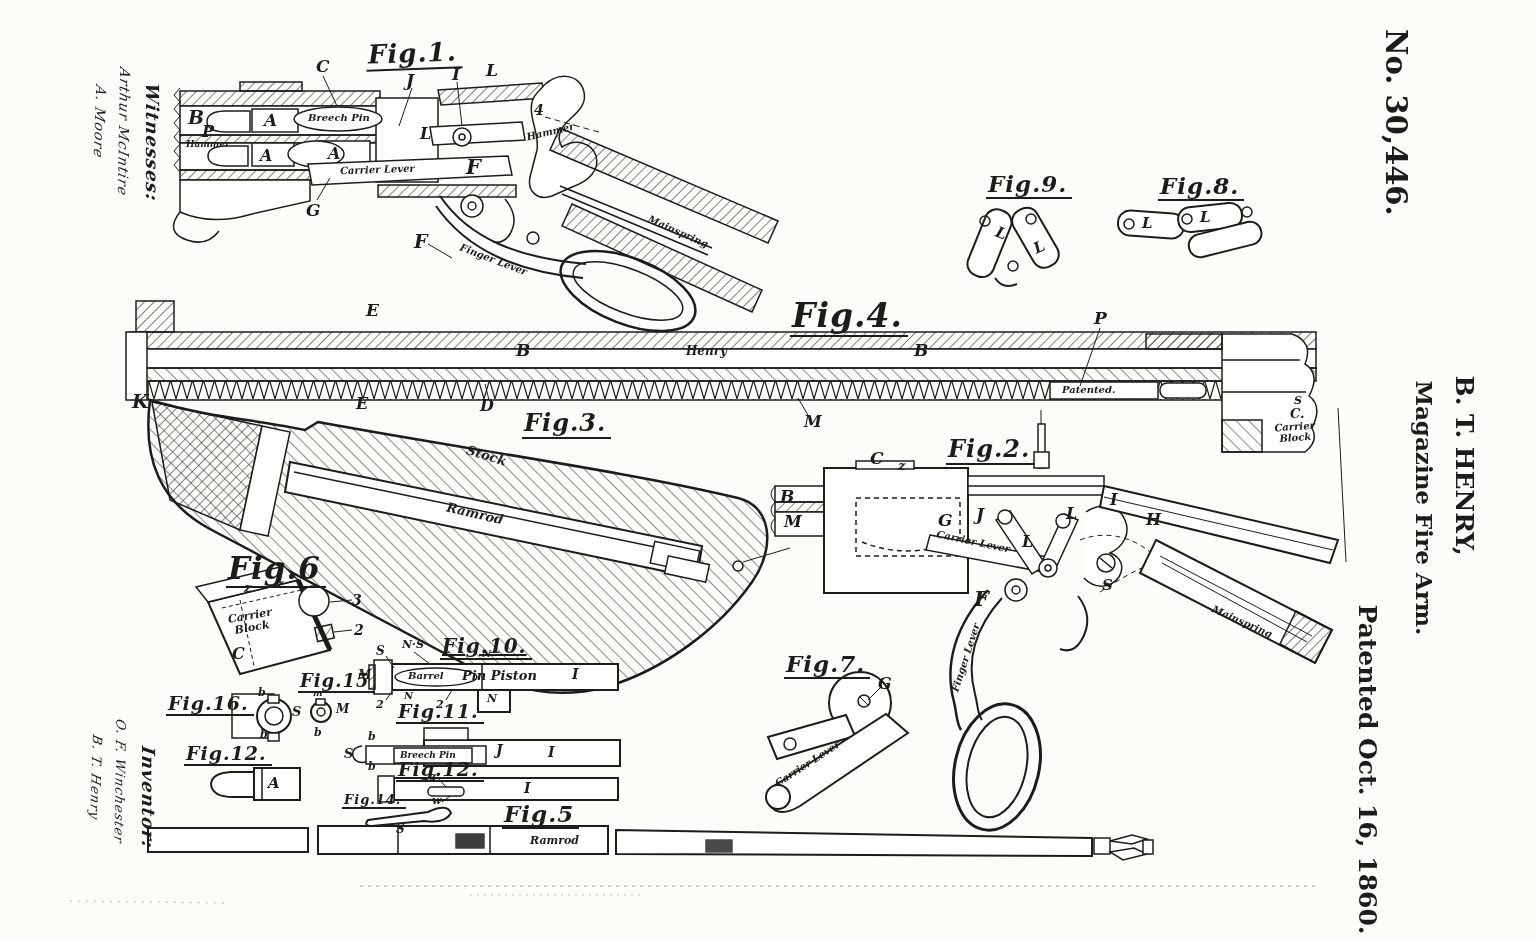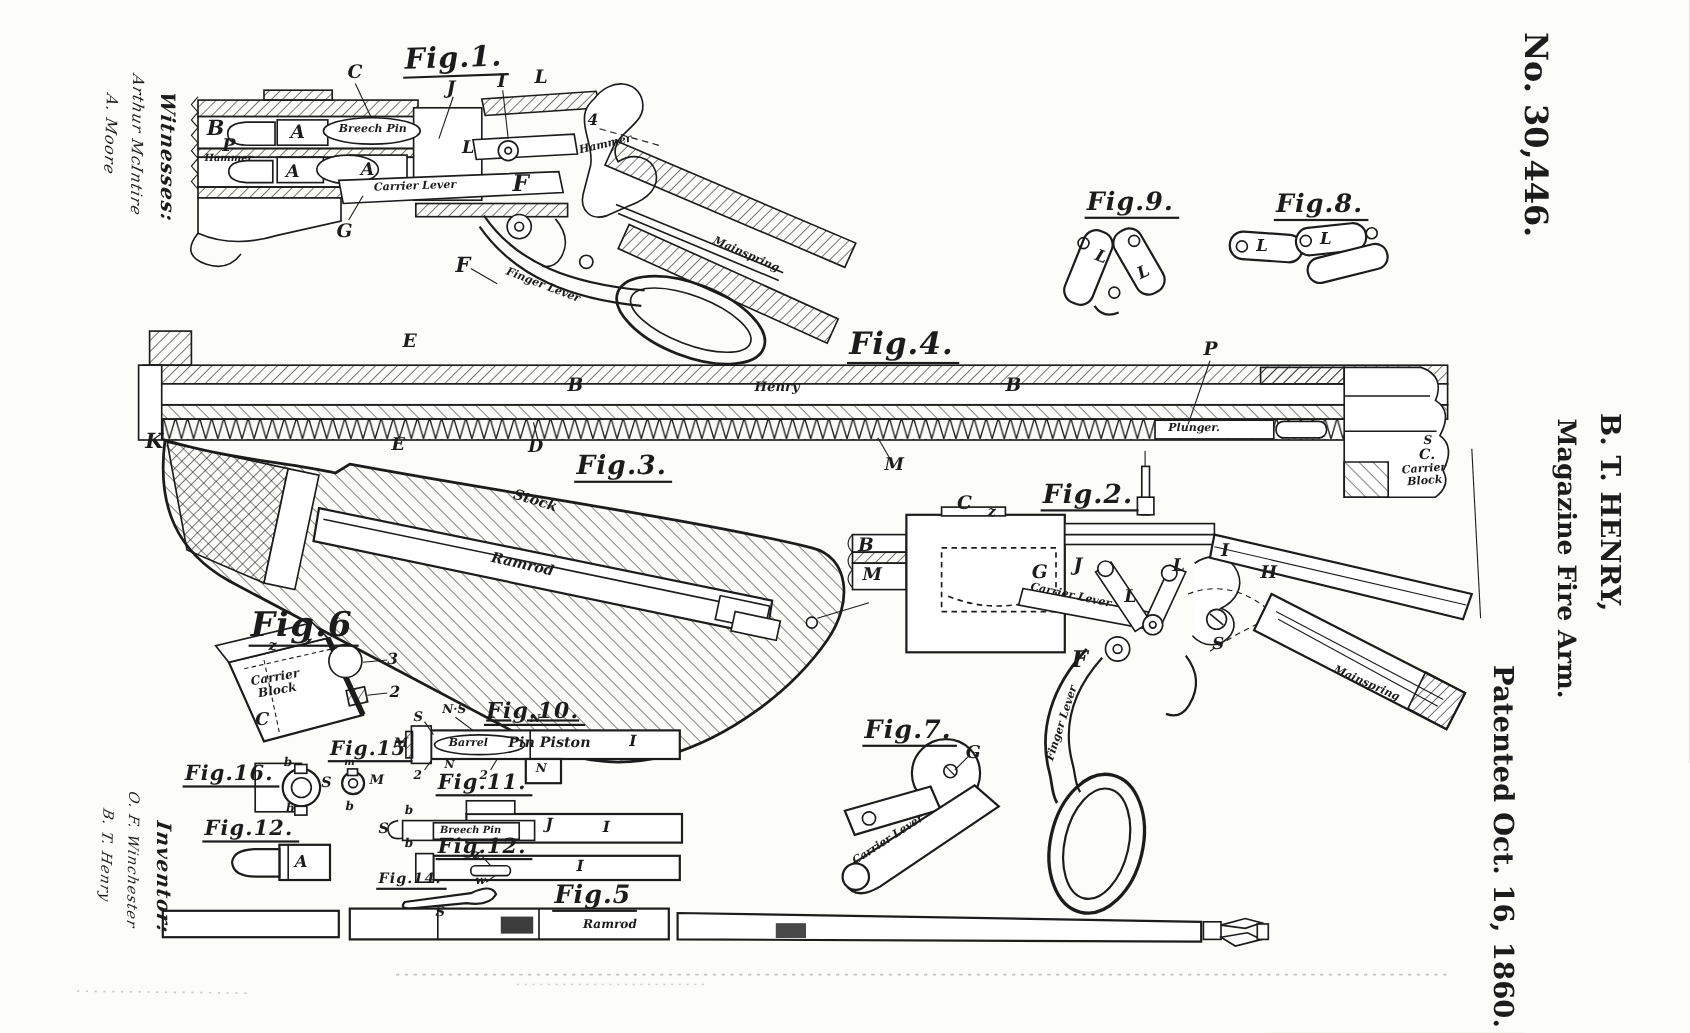--- a/index.html
+++ b/index.html
@@ -264,21 +264,21 @@
 <div class="hand" style="left:54px;top:124px;width:140px;font-size:14px;transform:rotate(91deg) skewX(-12deg);text-align:center;">Arthur McIntire</div>
 <div class="hand" style="left:45px;top:114px;width:110px;font-size:14px;transform:rotate(92deg) skewX(-12deg);text-align:center;">A. Moore</div>
 
 <div class="hand" style="left:83px;top:787px;width:130px;font-size:18px;font-weight:bold;transform:rotate(90deg) skewX(-8deg);text-align:center;">Inventor:</div>
 <div class="hand" style="left:45px;top:774px;width:150px;font-size:13px;transform:rotate(91deg) skewX(-12deg);text-align:center;">O. F. Winchester</div>
 <div class="hand" style="left:26px;top:770px;width:140px;font-size:13px;transform:rotate(92deg) skewX(-12deg);text-align:center;">B. T. Henry</div>
 
 <div class="ttl" style="left:366px;top:38px;font-size:26px;transform:rotate(-2deg);">Fig.1.</div>
 <div class="ttl" style="left:986px;top:170px;font-size:23px;">Fig.9.</div>
 <div class="ttl" style="left:1158px;top:172px;font-size:23px;">Fig.8.</div>
-<div class="ttl" style="left:770px;top:296px;font-size:28px;">Fig.4.</div>
+<div class="ttl" style="left:790px;top:296px;font-size:33px;">Fig.4.</div>
 <div class="ttl" style="left:522px;top:408px;font-size:24px;">Fig.3.</div>
 <div class="ttl" style="left:946px;top:434px;font-size:24px;text-align:right;">Fig.2.</div>
 <div class="ttl" style="left:226px;top:550px;font-size:31px;">Fig.6</div>
 <div class="ttl" style="left:298px;top:670px;font-size:18px;">Fig.15</div>
 <div class="ttl" style="left:166px;top:692px;font-size:19px;">Fig.16.</div>
 <div class="ttl" style="left:184px;top:742px;font-size:19px;">Fig.12.</div>
 <div class="ttl" style="left:440px;top:634px;font-size:20px;text-decoration:underline;">Fig.10.</div>
 <div class="ttl" style="left:396px;top:700px;font-size:19px;">Fig.11.</div>
 <div class="ttl" style="left:396px;top:758px;font-size:19px;">Fig.12.</div>
 <div class="ttl" style="left:342px;top:792px;font-size:13px;">Fig.14.</div>
@@ -309,21 +309,21 @@
 <span class="lbl" style="left:996px;top:224px;font-size:15px;transform:rotate(20deg);">L</span>
 <span class="lbl" style="left:1034px;top:238px;font-size:15px;transform:rotate(-25deg);">L</span>
 <span class="lbl" style="left:1142px;top:214px;font-size:15px;">L</span>
 <span class="lbl" style="left:1200px;top:208px;font-size:15px;">L</span>
 
 <span class="lbl" style="left:366px;top:300px;font-size:17px;">E</span>
 <span class="lbl" style="left:516px;top:340px;font-size:17px;">B</span>
 <span class="nm" style="left:686px;top:344px;font-size:12px;font-weight:bold;">Henry</span>
 <span class="lbl" style="left:914px;top:340px;font-size:17px;">B</span>
 <span class="lbl" style="left:1094px;top:308px;font-size:17px;">P</span>
-<span class="nm" style="left:1062px;top:384px;font-size:10px;font-weight:bold;">Plunger.</span>
+<span class="nm" style="left:1062px;top:384px;font-size:10px;font-weight:bold;">Patented.</span>
 <span class="lbl" style="left:132px;top:390px;font-size:19px;">K</span>
 <span class="lbl" style="left:356px;top:394px;font-size:16px;">E</span>
 <span class="lbl" style="left:480px;top:396px;font-size:16px;">D</span>
 <span class="lbl" style="left:804px;top:412px;font-size:16px;">M</span>
 <span class="nm" style="left:1294px;top:394px;font-size:11px;font-weight:bold;">S</span>
 <span class="lbl" style="left:1290px;top:406px;font-size:13px;">C.</span>
 <div class="wrapbl" style="left:1266px;top:422px;width:58px;font-size:10px;font-weight:bold;transform:rotate(-4deg);">Carrier Block</div>
 
 <span class="nm" style="left:466px;top:448px;font-size:13px;font-weight:bold;transform:rotate(17deg);">Stock</span>
 <span class="nm" style="left:446px;top:506px;font-size:13px;font-weight:bold;transform:rotate(13deg);">Ramrod</span>

